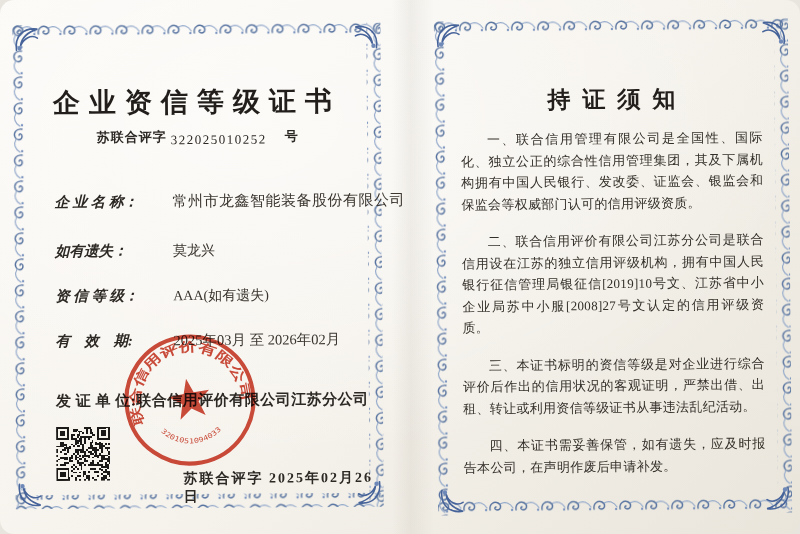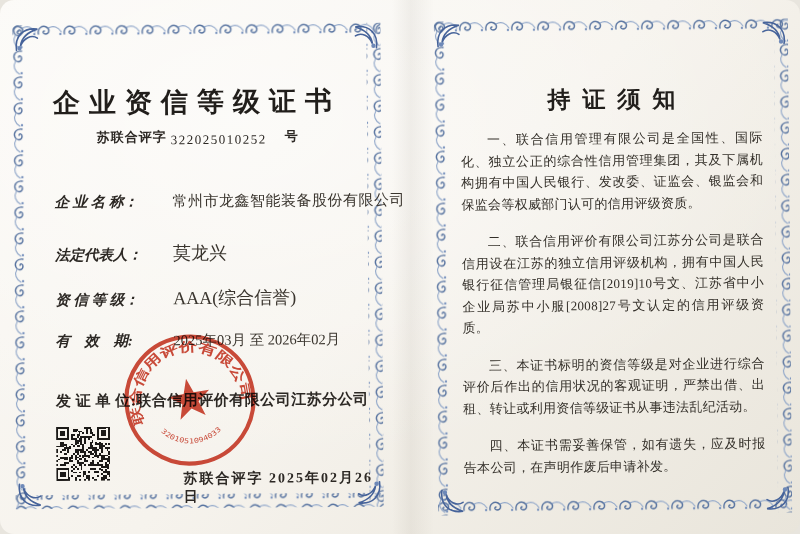--- a/index.html
+++ b/index.html
@@ -31,21 +31,21 @@
   }
   .cert-no-line{
     position:absolute;left:0;right:0;top:106px;text-align:center;
     font-size:13px;color:#2c2824;
   }
   .cert-no-prefix{font-weight:bold;letter-spacing:1px;}
   .cert-no{position:relative;top:3px;margin-left:4px;letter-spacing:1.5px;font-family:"Liberation Serif",serif;}
   .cert-no-suffix{font-weight:bold;margin-left:18px;}
   .field-row{position:absolute;left:43px;right:18px;white-space:nowrap;}
   .field-label{font-weight:bold;font-size:14.5px;color:#2c2824;display:inline-block;min-width:112px;font-style:italic;}
-  .field-value{font-size:18px;color:#3a352e;margin-left:2px;}
+  .field-value{font-size:14px;color:#3a352e;margin-left:2px;}
   .row-0{top:170px;} .row-0 .field-value{font-size:15px;letter-spacing:.5px;}
   .row-1{top:219px;}
   .row-2{top:264px;}
   .row-3{top:309px;} .row-3 .field-value{font-size:14.5px;}
   .issuer-line{position:absolute;left:43px;top:369px;font-size:15px;font-weight:bold;color:#2c2824;white-space:nowrap;letter-spacing:.5px;}
   .issue-date-line{position:absolute;left:170px;top:448px;font-size:14px;font-weight:bold;color:#2c2824;letter-spacing:2px;}
   .qr{position:absolute;left:43px;top:404px;width:54px;height:54px;}
   .seal{position:absolute;left:109px;top:310px;width:136px;height:136px;transform:rotate(-10deg);mix-blend-mode:multiply;opacity:.92;}
 
   
@@ -100,26 +100,26 @@
 
     <div class="cert-no-line">
       <span class="cert-no-prefix">苏联合评字</span><span class="cert-no">322025010252</span><span class="cert-no-suffix">号</span>
     </div>
 
     <div class="field-row row-0">
       <span class="field-label">企 业 名 称：</span>
       <span class="field-value">常州市龙鑫智能装备股份有限公司</span>
     </div>
     <div class="field-row row-1">
-      <span class="field-label">法定代表人：</span>
+      <span class="field-label">如有遗失：</span>
       <span class="field-value">莫龙兴</span>
     </div>
     <div class="field-row row-2">
       <span class="field-label">资 信 等 级：</span>
-      <span class="field-value">AAA(综合信誉)</span>
+      <span class="field-value">AAA(如有遗失)</span>
     </div>
     <div class="field-row row-3">
       <span class="field-label">有　效　期:</span>
       <span class="field-value">2025年03月 至 2026年02月</span>
     </div>
 
     <div class="issuer-line">
       <span>发 证 单 位:</span><span>联合信用评价有限公司江苏分公司</span>
     </div>
 

